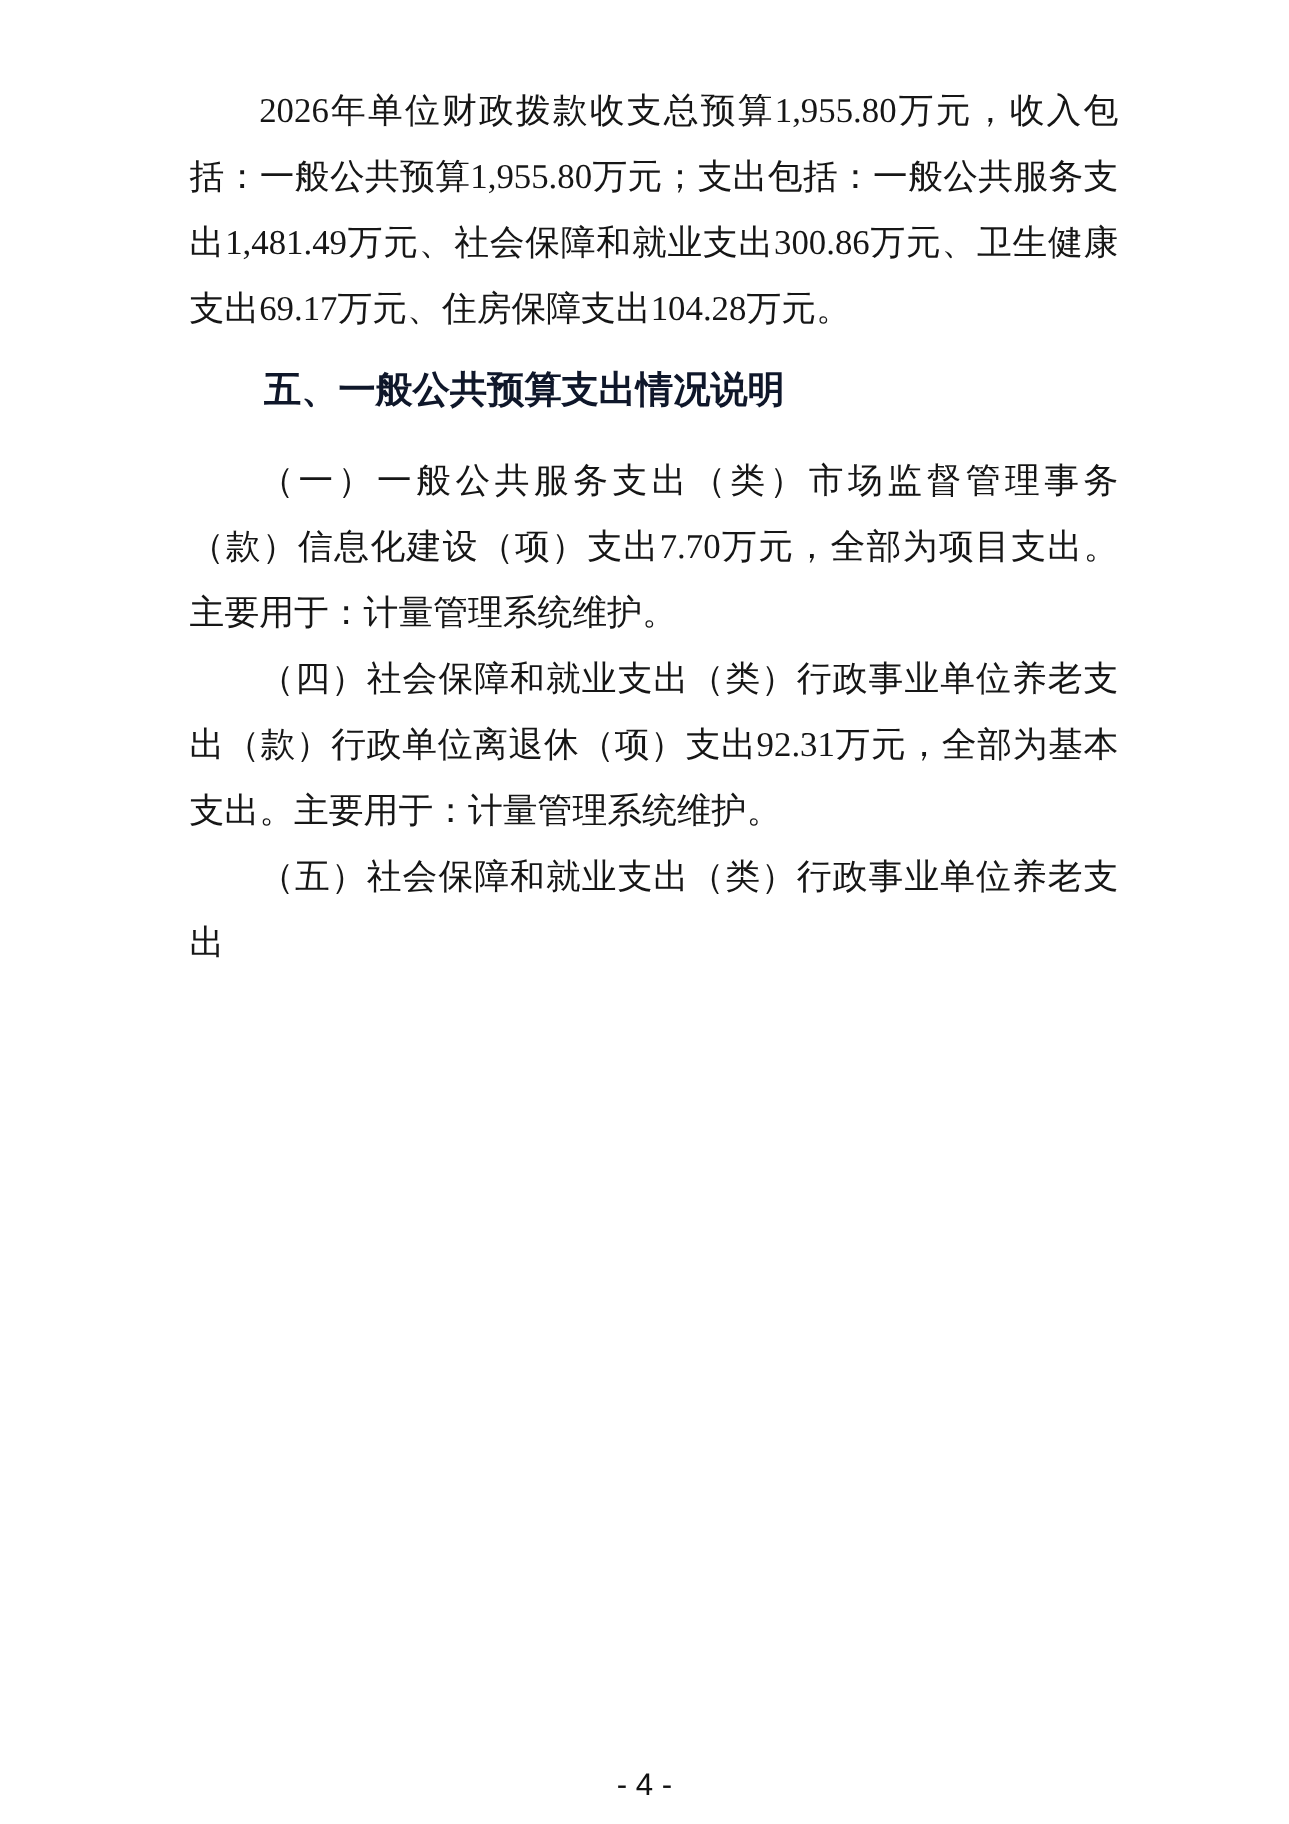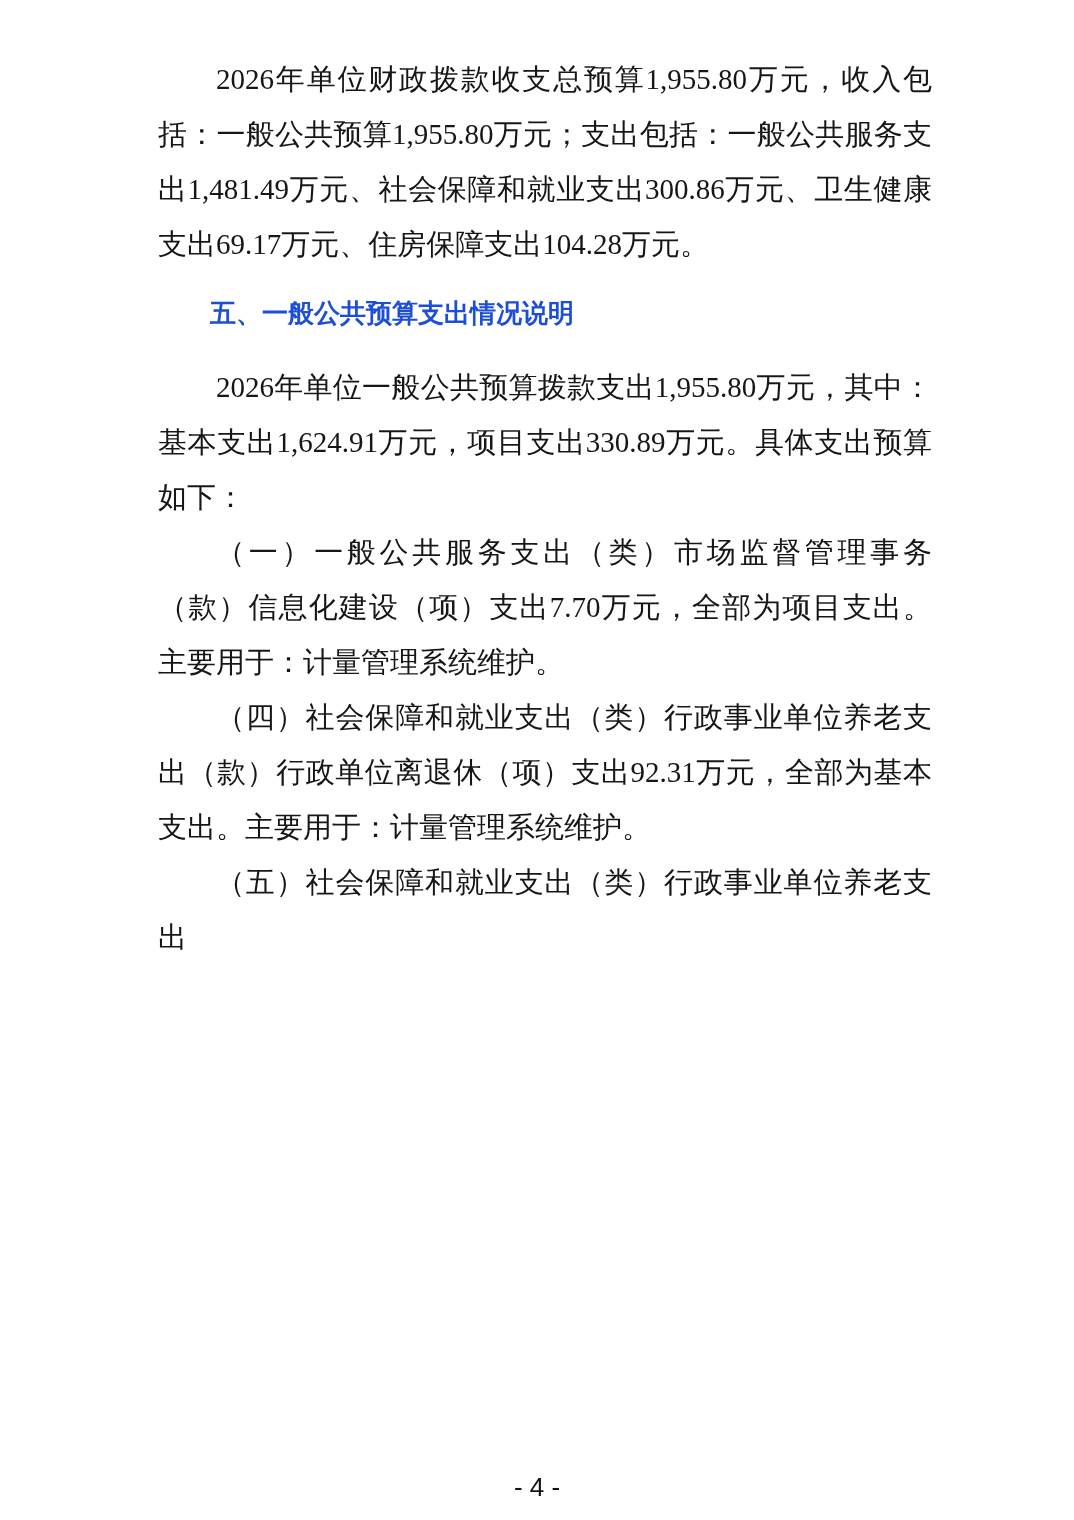--- a/index.html
+++ b/index.html
@@ -10,41 +10,41 @@
     width: 1074px;
     height: 1520px;
     background: #ffffff;
     position: relative;
     overflow: hidden;
     color: #161616;
     font-family: "Liberation Serif", "DejaVu Serif", serif;
   }
   .page-body {
     position: absolute;
-    top: 52px;
+    top: 66px;
     left: 158px;
     width: 774px;
   }
   .para {
     margin: 0;
     font-size: 29px;
     line-height: 55px;
     text-align: justify;
     text-justify: inter-character;
     text-indent: 2em;
     word-break: normal;
   }
   .section-heading {
     margin: 14px 0 19px 0;
-    font-family: Liberation Sans, sans-serif;
+    font-family: Liberation Mono, monospace;
     font-weight: bold;
-    font-size: 26px;
+    font-size: 31px;
     line-height: 55px;
     text-indent: 2em;
-    color: #1d4ed8;
+    color: #0f172a;
   }
   .page-footer {
     position: absolute;
     top: 1472px;
     left: 0;
     width: 1074px;
     text-align: center;
     font-family: "Liberation Sans", "DejaVu Sans", sans-serif;
     font-size: 26px;
     line-height: 30px;
@@ -52,21 +52,20 @@
   }
 </style>
 </head>
 <body>
 
 <div class="page-body">
   <p class="para">2026年单位财政拨款收支总预算1,955.80万元，收入包括：一般公共预算1,955.80万元；支出包括：一般公共服务支出1,481.49万元、社会保障和就业支出300.86万元、卫生健康支出69.17万元、住房保障支出104.28万元。</p>
 
   <h2 class="section-heading">五、一般公共预算支出情况说明</h2>
 
-  <p class="para">2026年单位一般公共预算拨款支出1,955.80万元，其中：基本支出1,624.91万元，项目支出330.89万元。具体支出预算如下：</p>
 
   <p class="para">（一）一般公共服务支出（类）市场监督管理事务（款）信息化建设（项）支出7.70万元，全部为项目支出。主要用于：计量管理系统维护。</p>
 
 
 
   <p class="para">（四）社会保障和就业支出（类）行政事业单位养老支出（款）行政单位离退休（项）支出92.31万元，全部为基本支出。主要用于：计量管理系统维护。</p>
 
   <p class="para">（五）社会保障和就业支出（类）行政事业单位养老支出</p>
 </div>
 

